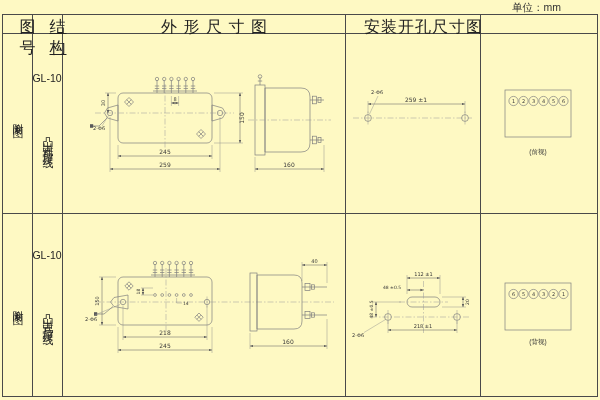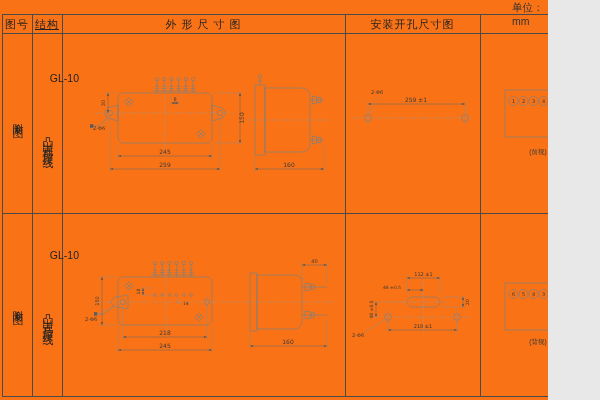--- a/index.html
+++ b/index.html
@@ -1,22 +1,22 @@
 <!DOCTYPE html>
 <html><head>
 <meta charset="utf-8">
 <style>
   html,body{margin:0;padding:0;background:#e8e8e8;}
-  .page{position:relative;width:548px;height:400px;background:#f97316;overflow:hidden;
+  .page{position:relative;width:600px;height:400px;background:#fef9c3;overflow:hidden;
         font-family:"Liberation Sans","DejaVu Sans",sans-serif;color:#222;}
   .hline,.vline{position:absolute;background:#4a4a4a;}
   .hline{height:1px;} .vline{width:1px;}
   .unit{position:absolute;left:512px;top:1px;font-size:10.5px;color:#333;}
-  .hdr{position:absolute;top:17px;font-size:11px;color:#222;text-align:center;letter-spacing:1px;}
-  .cellmid{position:absolute;text-align:right;font-size:10.5px;color:#222;padding-left:17px;}
+  .hdr{position:absolute;top:17px;font-size:16px;color:#222;text-align:center;letter-spacing:1px;padding-left:11px;}
+  .cellmid{position:absolute;text-align:center;font-size:10.5px;color:#222;}
   .vtext{position:absolute;writing-mode:vertical-rl;text-orientation:upright;
          font-size:11px;color:#222;letter-spacing:4px;text-align:center;}
   svg{position:absolute;overflow:visible;}
   .dr{stroke:#7f7f7f;fill:none;stroke-width:0.7;}
   .drf{fill:#5a5a5a;stroke:none;}
   .cl{stroke:#9a9a9a;fill:none;stroke-width:0.5;stroke-dasharray:6 2 1.5 2;}
   .ext{stroke:#8d8d8d;fill:none;stroke-width:0.45;}
   .dim{stroke:#666;fill:none;stroke-width:0.55;marker-start:url(#arr);marker-end:url(#arr);}
   .dt{fill:#3a3a3a;font-size:6px;text-anchor:middle;font-family:"DejaVu Sans",sans-serif;}
   .dts{font-size:5px;}

